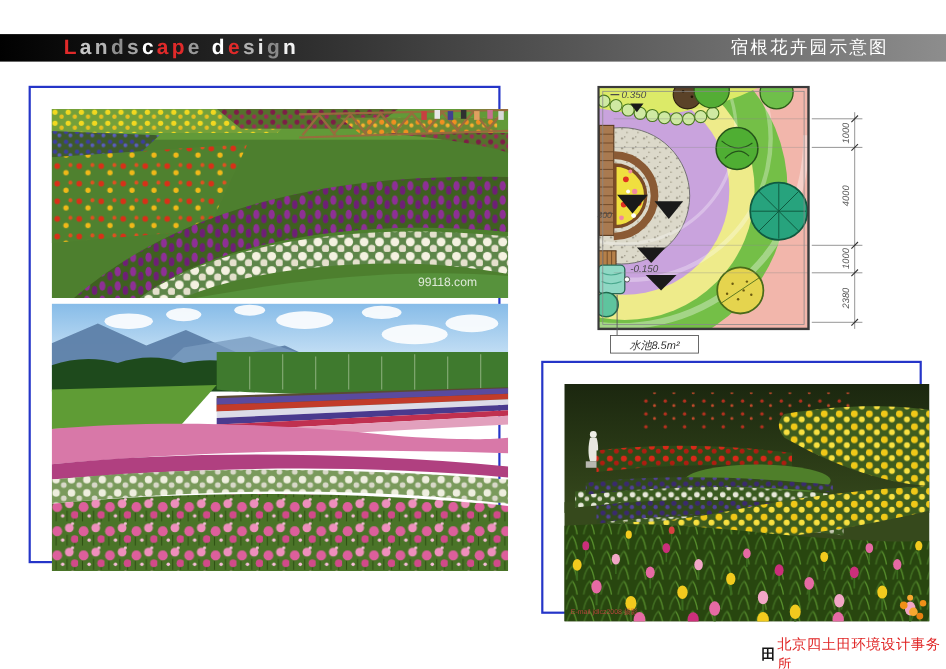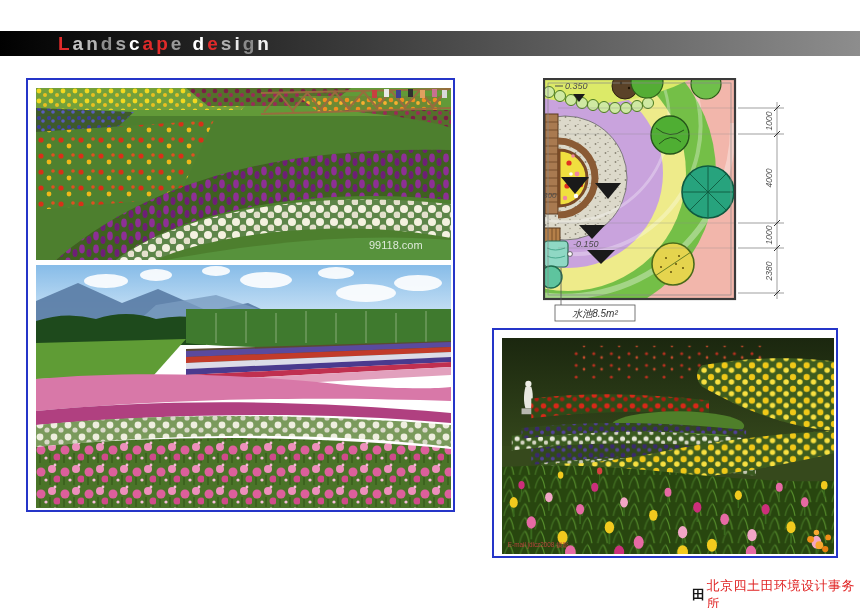--- a/index.html
+++ b/index.html
@@ -6,21 +6,21 @@
   .slide{position:relative;width:860px;height:608px;background:#fff;overflow:hidden;
          font-family:"Liberation Sans",sans-serif;}
   .abs{position:absolute;}
   .header-bar{left:0;top:31px;width:860px;height:25px;}
   .logo{left:58px;top:31px;height:25px;display:flex;align-items:center;
         font-size:19px;letter-spacing:3px;font-weight:bold;}
   .pagenum{left:608px;top:9px;font-size:44px;line-height:1;font-weight:bold;
            font-family:"DejaVu Sans","Liberation Sans",sans-serif;}
   .bar-title{left:664px;top:31px;height:25px;line-height:26px;color:#ffffff;
              font-size:16px;letter-spacing:2px;}
-  .photo-frame{border:2px solid #2535c8;background:#fff;box-sizing:border-box;padding:8px;}
+  .photo-frame{border:2px solid #2535c8;background:#fff;box-sizing:border-box;padding:19px;}
   .frame-left{left:26px;top:78px;width:429px;height:434px;}
   .frame-right{left:492px;top:328px;width:346px;height:230px;}
   .photo svg{display:block;}
   .gap{height:5px;}
   .plan-wrap{left:543px;top:78px;width:245px;height:250px;font-style:italic;}
   .footer{left:692px;top:577px;font-size:13px;letter-spacing:0.5px;display:flex;align-items:center;}
   .footer .glyph{color:#151515;font-weight:bold;margin-right:1px;}
 </style>
 </head>
 <body>
@@ -39,20 +39,21 @@
       <span style="color: rgb(224, 42, 42);">p</span>
       <span style="color: rgb(154, 154, 154);">e</span>
       <span style="color: rgb(0, 0, 0);">&nbsp;</span>
       <span style="color: rgb(255, 255, 255);">d</span>
       <span style="color: rgb(224, 42, 42);">e</span>
       <span style="color: rgb(176, 176, 176);">s</span>
       <span style="color: rgb(232, 232, 232);">i</span>
       <span style="color: rgb(138, 138, 138);">g</span>
       <span style="color: rgb(242, 242, 242);">n</span>
     </div>
+  <div class="abs bar-title">宿根花卉园示意图</div>
 
   <div class="abs photo-frame frame-left">
 
     <div class="photo">
       <svg width="415" height="172" viewBox="0 0 415 172" preserveAspectRatio="none">
         <defs>
           <pattern id="pAyel" width="12" height="10" patternUnits="userSpaceOnUse">
             <rect width="12" height="10" fill="#74a03a"></rect>
             <circle cx="3" cy="3" r="2.4" fill="#f2d820"></circle>
               <circle cx="9" cy="7" r="2" fill="#e8c020"></circle>

